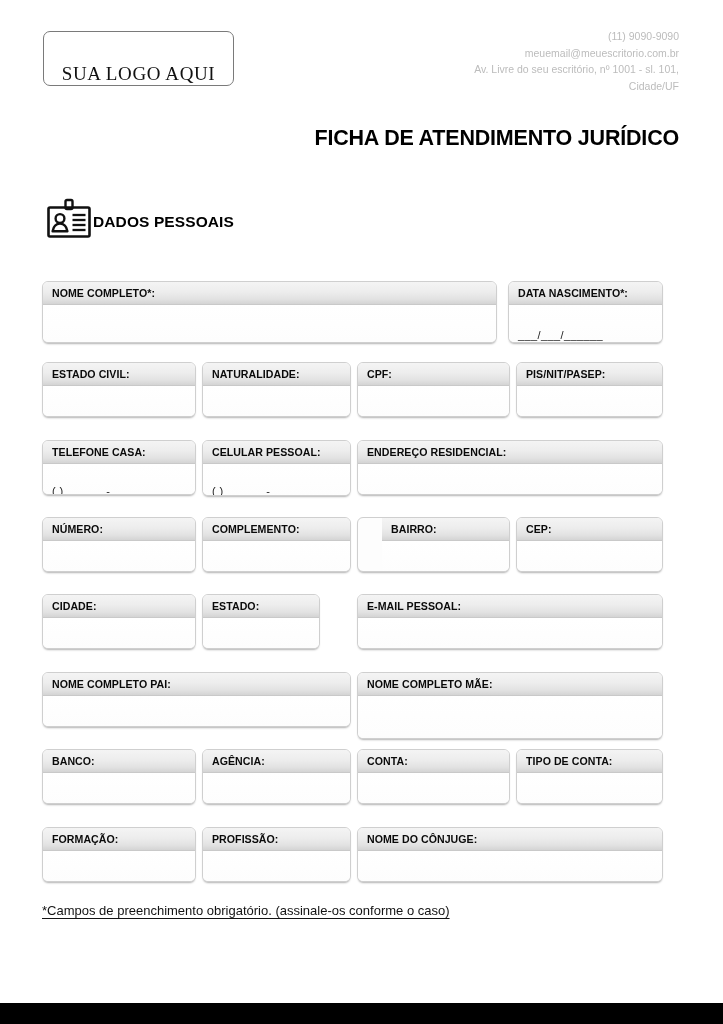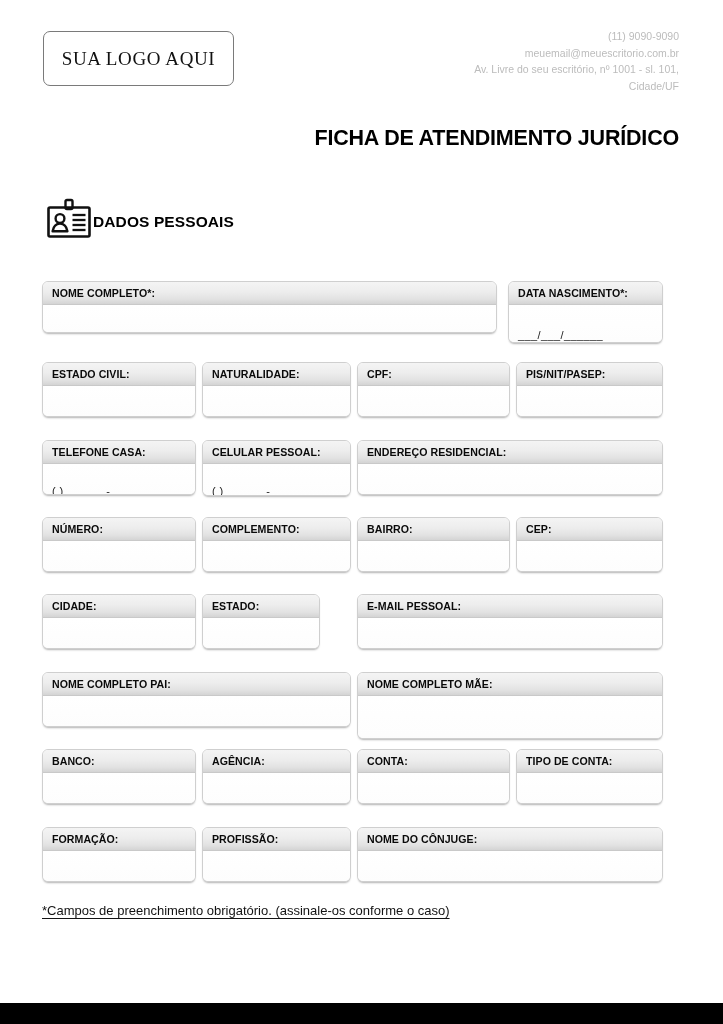--- a/index.html
+++ b/index.html
@@ -35,21 +35,21 @@
     position: absolute;
     left: 43px;
     top: 31px;
     width: 191px;
     height: 55px;
     border: 1px solid #7a7a7a;
     border-radius: 7px;
     box-sizing: border-box;
     background: #ffffff;
     display: flex;
-    align-items: center;
+    align-items: flex-end;
     justify-content: center;
   }
   .logo-text {
     font-family: "Liberation Serif", serif;
     font-size: 19px;
     letter-spacing: 0.6px;
     color: #111111;
     white-space: nowrap;
   }
   .contact {
@@ -189,21 +189,21 @@
         <line x1="27.5" y1="17" x2="40.5" y2="17" stroke="#111" stroke-width="2.3"></line>
         <line x1="27.5" y1="22" x2="40.5" y2="22" stroke="#111" stroke-width="2.3"></line>
         <line x1="27.5" y1="27" x2="40.5" y2="27" stroke="#111" stroke-width="2.3"></line>
         <line x1="27.5" y1="32" x2="40.5" y2="32" stroke="#111" stroke-width="2.3"></line>
       </svg>
     </span>
     <span class="section-title">DADOS PESSOAIS</span>
   </div>
 
   <div class="form" id="form-fields">
-      <div class="field" style="left: 42px; top: 281px; width: 455px; height: 52px;">
+      <div class="field" style="left: 42px; top: 281px; width: 455px; height: 62px;">
         <div class="field-label">NOME COMPLETO*:</div>
         <div class="field-input blank"></div>
       </div>
       <div class="field" style="left: 508px; top: 281px; width: 155px; height: 62px;">
         <div class="field-label">DATA NASCIMENTO*:</div>
         <div class="field-input">___/___/______</div>
       </div>
       <div class="field" style="left: 42px; top: 362px; width: 154px; height: 55px;">
         <div class="field-label">ESTADO CIVIL:</div>
         <div class="field-input blank"></div>
@@ -233,21 +233,21 @@
         <div class="field-input blank"></div>
       </div>
       <div class="field" style="left: 42px; top: 517px; width: 154px; height: 55px;">
         <div class="field-label">NÚMERO:</div>
         <div class="field-input blank"></div>
       </div>
       <div class="field" style="left: 202px; top: 517px; width: 149px; height: 55px;">
         <div class="field-label">COMPLEMENTO:</div>
         <div class="field-input blank"></div>
       </div>
-      <div class="field" style="left: 357px; top: 517px; width: 153px; height: 55px;">
+      <div class="field" style="left: 357px; top: 517px; width: 153px; height: 55px; padding-left: 24px;">
         <div class="field-label">BAIRRO:</div>
         <div class="field-input blank"></div>
       </div>
       <div class="field" style="left: 516px; top: 517px; width: 147px; height: 55px;">
         <div class="field-label">CEP:</div>
         <div class="field-input blank"></div>
       </div>
       <div class="field" style="left: 42px; top: 594px; width: 154px; height: 55px;">
         <div class="field-label">CIDADE:</div>
         <div class="field-input blank"></div>

